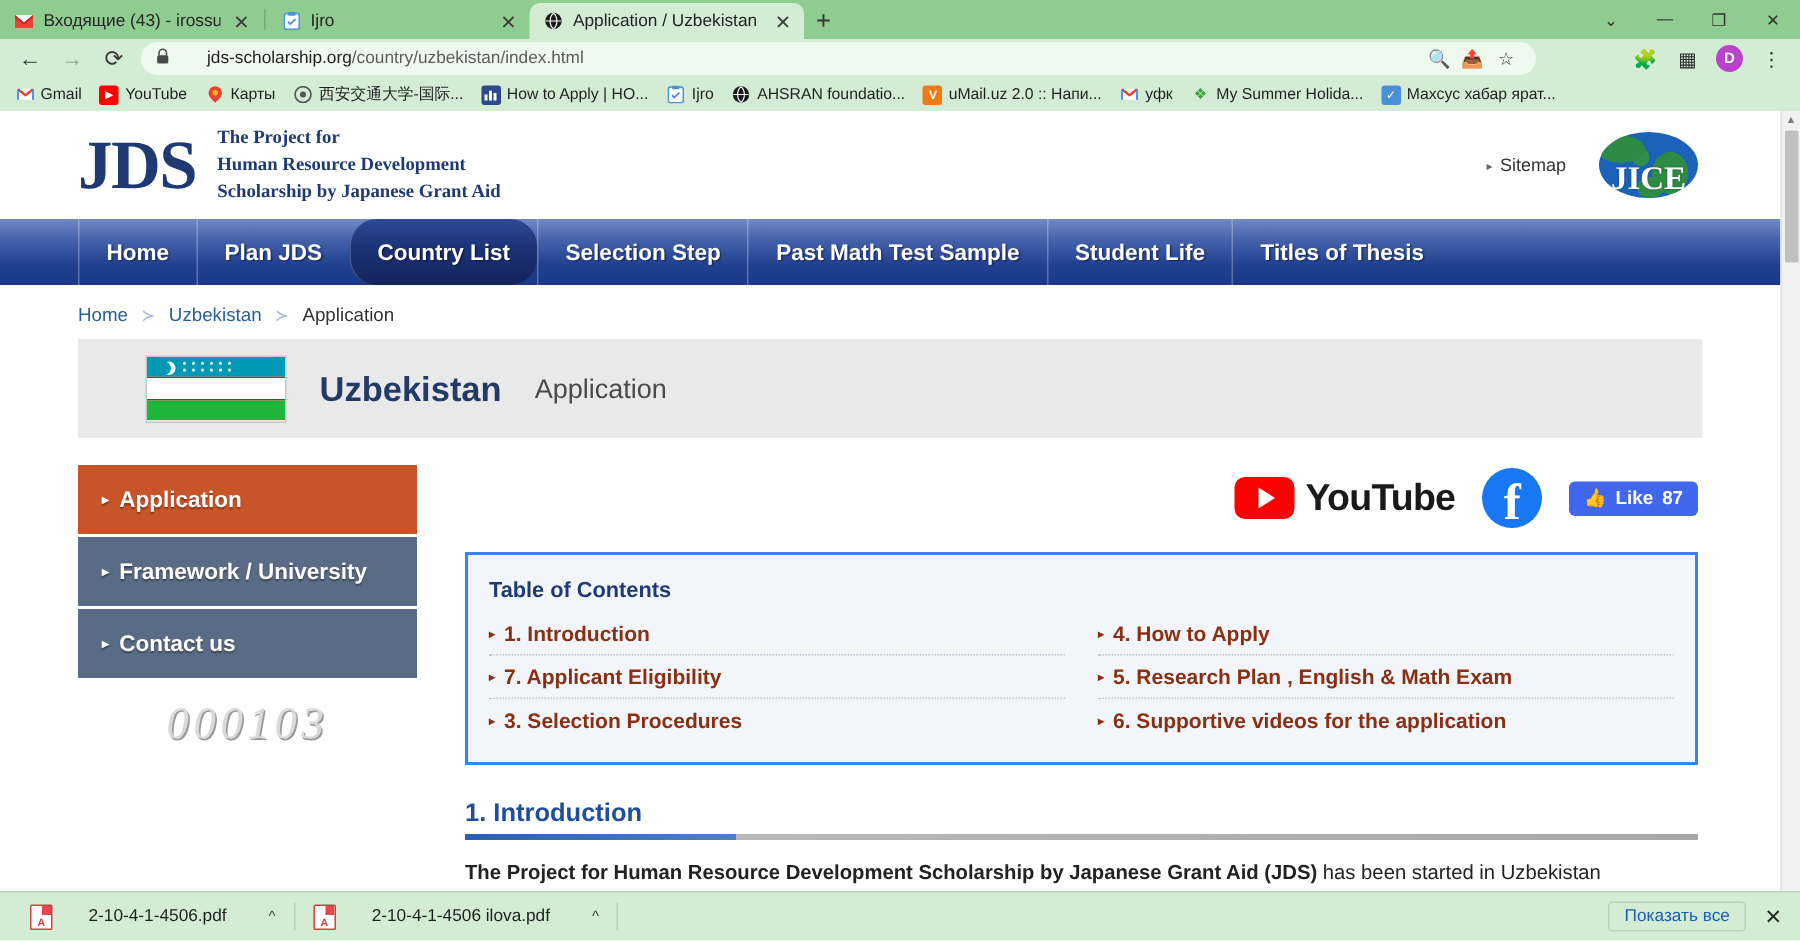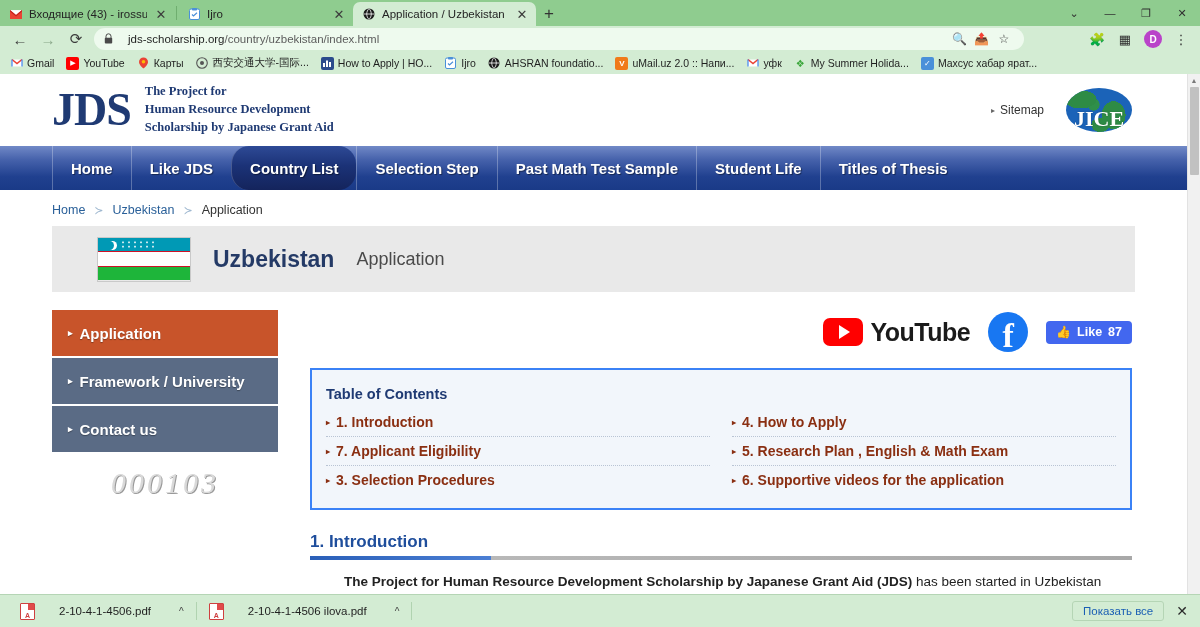--- a/index.html
+++ b/index.html
@@ -62,21 +62,21 @@
     height: 26px; background:#d3ecd3; display:flex; align-items:center;
     padding: 0 6px; gap: 0;
   }
   .navbtn {
     width: 28px; height: 24px; display:flex;align-items:center;justify-content:center;
     font-size:15px; color:#3b3b3b;
   }
   .navbtn.dim { color:#8aa88a; }
   .omnibox {
     flex: 1 1 auto; height: 22px; background:#eefaee; border-radius: 11px;
-    display:flex; align-items:center; padding: 0 10px; gap:15px;
+    display:flex; align-items:center; padding: 0 10px; gap:25px;
     margin-left: 4px; margin-right: 6px; max-width: 930px;
   }
   .lock { font-size:10px; color:#4a4a4a; }
   .url { font-size: 11.5px; color: #1f1f1f; white-space:nowrap; }
   .url .host { color:#1f1f1f; }
   .url .path { color:#5c5c5c; }
   .omni-icons { display:flex; align-items:center; gap:2px; margin-left:auto; }
   .omni-icons span { width:20px;height:20px;display:flex;align-items:center;justify-content:center;font-size:12px;color:#3d3d3d;}
   .toolbar-right { display:flex; align-items:center; gap:2px; margin-left:auto; }
   .toolbar-right > div {
@@ -256,21 +256,21 @@
 
   .section-h {
     margin-top: 22px; font-size: 17px; font-weight:bold; color:#1f4e9c;
     padding-bottom:4px;
   }
   .section-rule {
     height:4px; width:100%;
     background: linear-gradient(to right, #2a5fb8 0%, #4b7fd4 22%, #b8b8b8 22%, #a8a8a8 100%);
     margin-bottom: 12px;
   }
-  .para { font-size:13.5px; color:#222; line-height:1.5;margin-left:34px; }
+  .para { font-size:13.5px; color:#222; line-height:1.5; }
   .para b { font-weight:bold; }
 
   
   .dlbar {
     position:absolute; left:0; bottom:0; width:1200px; height:33px;
     background:#d3ecd3; display:flex; align-items:center; padding: 0 8px; gap:0;
     border-top:1px solid #b5d5b5;
   }
   .dlitem {
     display:flex; align-items:center; gap:24px; padding: 0 12px; height:26px;
@@ -475,21 +475,21 @@
           </div>
           <div class="jice">
               <span>JICE</span>
             </div>
         </div>
       </div>
 
       <div class="navbar">
         <div class="nav-pad"></div>
         <div class="navitem">Home</div>
-        <div class="navitem">Like JDS</div>
+        <div class="navitem">Plan JDS</div>
         <div class="navitem active">Country List</div>
         <div class="navitem">Selection Step</div>
         <div class="navitem">Past Math Test Sample</div>
         <div class="navitem">Student Life</div>
         <div class="navitem">Titles of Thesis</div>
         <div class="nav-pad-r"></div>
       </div>
 
       <div class="breadcrumb">
         <a href="#">Home</a>

